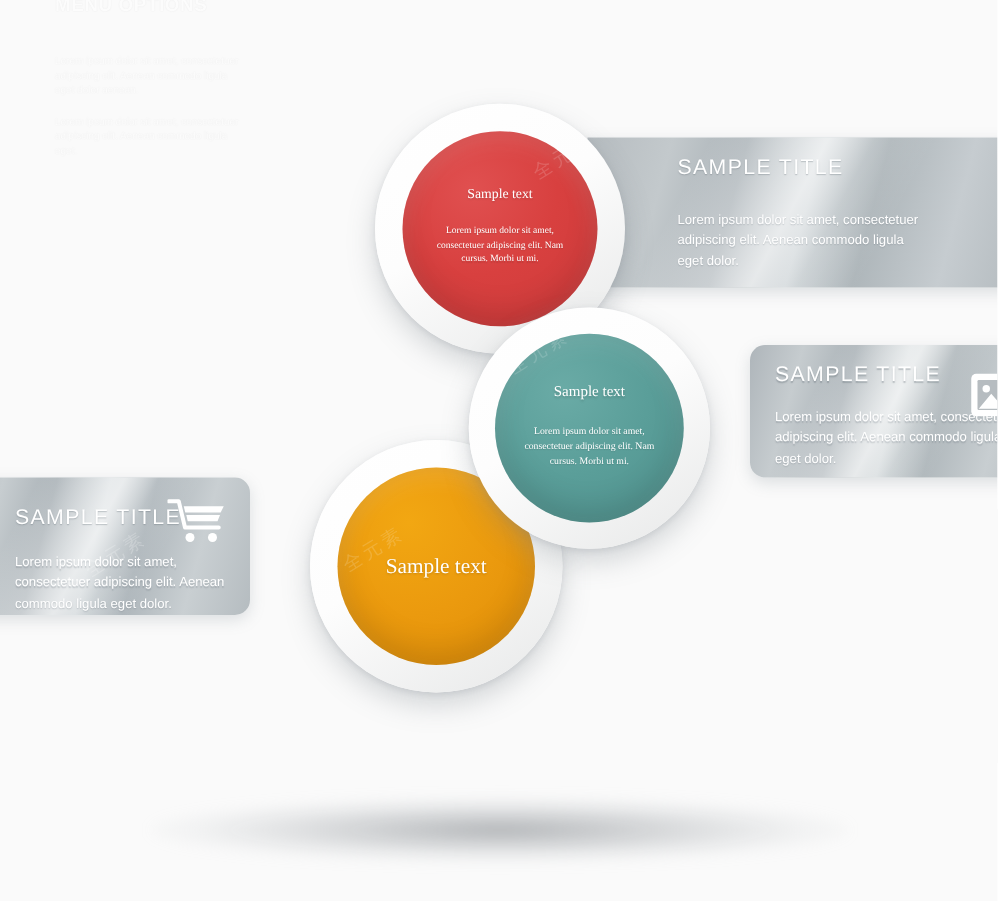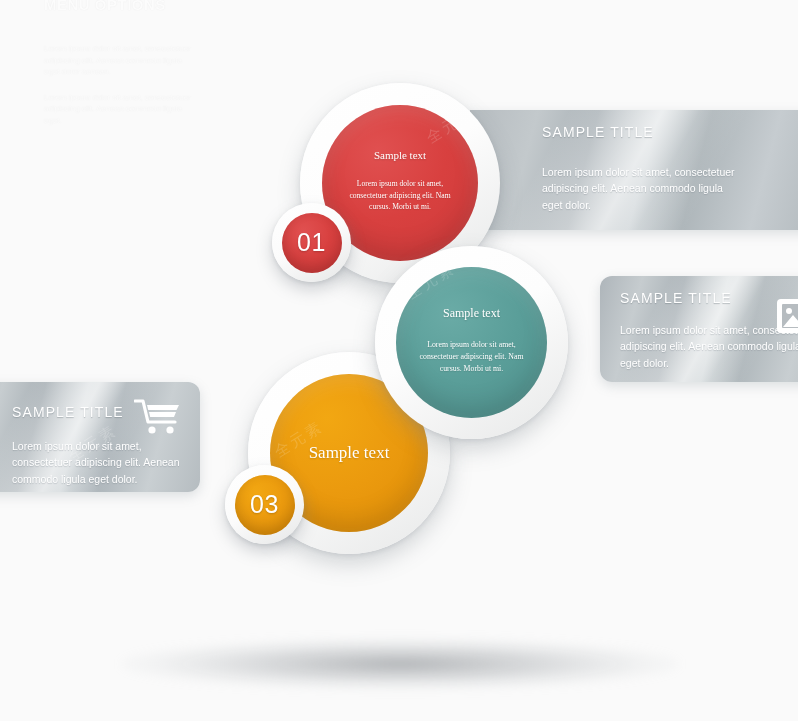--- a/index.html
+++ b/index.html
@@ -63,21 +63,21 @@
         rgba(255,255,255,0.62) 47%,
         rgba(255,255,255,0.12) 56%,
         rgba(255,255,255,0.00) 68%);
     pointer-events: none;
   }
   .panel .pcontent {
     position: relative;
     z-index: 2;
   }
   .panel-title {
-    font-size: 14px;
+    font-size: 17px;
     letter-spacing: 1.1px;
     color: #ffffff;
     text-shadow: 0 1px 1px rgba(90,100,110,0.35);
     margin: 0;
   }
   .panel-body {
     font-size: 10.5px;
     line-height: 1.55;
     color: #ffffff;
     text-shadow: 0 1px 1px rgba(90,100,110,0.28);
@@ -351,26 +351,20 @@
     </div>
   </div>
 
   <div class="circle-unit" id="circle-3">
     <div class="ring"></div>
     <div class="disc">
       <p class="disc-title">Sample text</p>
     </div>
   </div>
 
-  <div class="badge" id="badge-1">
-    <div class="badge-inner">01</div>
-  </div>
-  <div class="badge" id="badge-3">
-    <div class="badge-inner">03</div>
-  </div>
 
   <div class="watermark" id="wm-1">全元素</div>
   <div class="watermark" id="wm-2">全元素</div>
   <div class="watermark" id="wm-3">全元素</div>
   <div class="watermark" id="wm-4">全元素</div>
 
   <div id="ground-shadow"></div>
 
 </div>
 

